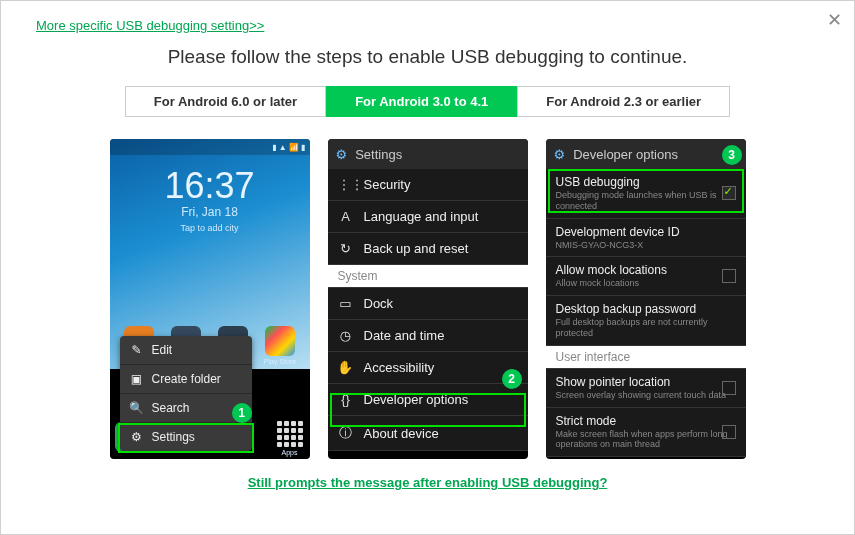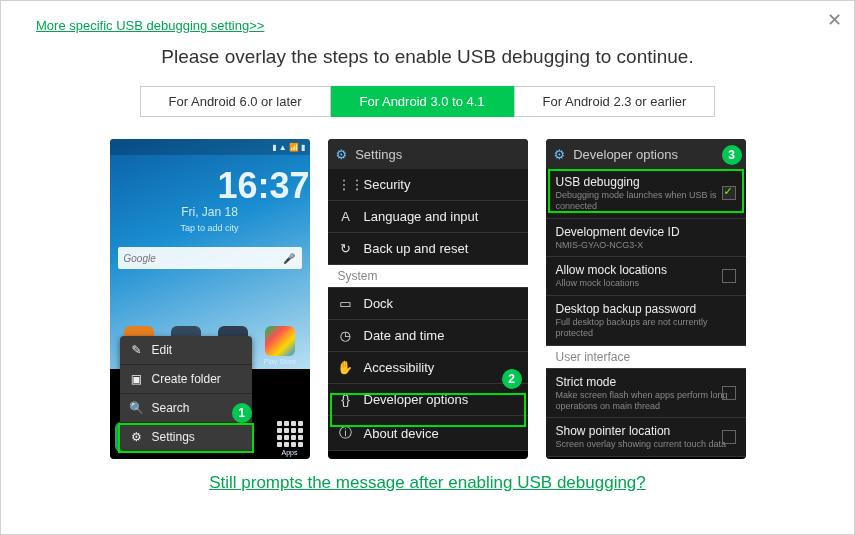--- a/index.html
+++ b/index.html
@@ -2,32 +2,32 @@
 <html><head>
 <meta charset="utf-8">
 <style>
 * { margin: 0; padding: 0; box-sizing: border-box; }
 body { font-family: "Segoe UI", Arial, sans-serif; background: #f5f5f5; display: flex; justify-content: center; align-items: center; min-height: 535px; }
 .dialog { width: 855px; height: 535px; background: #fff; border: 1px solid #d0d0d0; position: relative; padding: 15px 35px 10px; }
 .close-btn { position: absolute; top: 8px; right: 12px; font-size: 18px; color: #888; cursor: pointer; }
 .top-link { text-align: left; margin-bottom: 12px; }
 .top-link a { color: #00a651; font-size: 13px; text-decoration: underline; }
 .title { text-align: center; font-size: 19px; color: #333; font-weight: normal; margin-bottom: 18px; }
-.tabs { display: flex; justify-content: center; gap: 0; margin-bottom: 22px; }
+.tabs { display: flex; justify-content: center; gap: 0; margin-bottom: 22px; font-weight: bold; }
 .tab { padding: 7px 28px; font-size: 13px; border: 1px solid #ccc; background: #fff; color: #333; cursor: pointer; }
 .tab.active { background: #00c853; color: #fff; border-color: #00c853; }
 .phones { display: flex; justify-content: center; gap: 18px; }
 .phone { width: 200px; height: 320px; background: #000; border-radius: 4px; overflow: hidden; position: relative; font-size: 11px; color: #fff; }
 .badge { position: absolute; width: 20px; height: 20px; background: #00c853; color: #fff; border-radius: 50%; display: flex; align-items: center; justify-content: center; font-size: 12px; font-weight: bold; z-index: 10; }
 .highlight-box { position: absolute; border: 2px solid #00e000; z-index: 9; }
 
 .p1-wall { height: 230px; background: linear-gradient(160deg,#0a5fa5 0%,#1b8ed1 40%,#b8dff2 100%); position: relative; }
 .statusbar { height: 16px; background: rgba(0,0,0,0.2); font-size: 8px; color: #d0eaff; display: flex; justify-content: flex-end; align-items: center; padding: 0 4px; }
 .clock-big { text-align: center; margin-top: 10px; }
-.clock-time { font-size: 36px; font-weight: 700; color: #e8f4ff; text-align: right; }
+.clock-time { font-size: 36px; font-weight: 400; color: #e8f4ff; }
 .clock-sub { font-size: 12px; color: #cfe8ff; margin-top: -2px; text-align: center; }
 .tap-txt { text-align: center; font-size: 9px; color: #cfe8ff; margin-top: 4px; }
 .gsearch { margin: 14px 8px 0; height: 22px; background: rgba(255,255,255,0.9); border-radius: 2px; display: flex; align-items: center; padding: 0 6px; color: #777; font-size: 10px; font-style: italic; }
 .gsearch .mic { margin-left: auto; color: #4285f4; font-style: normal; }
 .approw { position: absolute; bottom: 4px; left: 0; right: 0; display: flex; justify-content: space-around; padding: 0 6px; }
 .appicon { width: 34px; text-align: center; }
 .appicon .ic { width: 30px; height: 30px; border-radius: 6px; margin: 0 auto; }
 .appicon .lbl { font-size: 7px; color: #d8ecff; margin-top: 2px; overflow: hidden; white-space: nowrap; }
 .p1-menu { position: absolute; left: 10px; bottom: 8px; width: 132px; background: #3a3a3a; border-radius: 4px; box-shadow: 0 2px 6px rgba(0,0,0,0.5); z-index: 5; }
 .p1-menu .mi { display: flex; align-items: center; gap: 8px; padding: 7px 10px; color: #eee; font-size: 12px; border-bottom: 1px solid #2a2a2a; }
@@ -45,52 +45,48 @@
 .sitem .txt { font-size: 13px; color: #eee; }
 .scat { padding: 4px 10px; background: #ffffff; color: #888; font-size: 12px; border-bottom: 1px solid #333; }
 
 .drow { padding: 6px 10px; border-bottom: 1px solid #333; background: #1a1a1a; position: relative; }
 .drow .t { font-size: 12px; color: #eee; }
 .drow .s { font-size: 9px; color: #888; line-height: 1.2; margin-top: 1px; }
 .drow .cb { position: absolute; right: 10px; top: 50%; transform: translateY(-50%); width: 14px; height: 14px; border: 1px solid #666; }
 .drow .cb.on { background: #2a2a2a; }
 .drow .cb.on::after { content: "✓"; color: #7fff00; font-size: 11px; position: absolute; top: -2px; left: 1px; }
 .bottom-link { text-align: center; margin-top: 14px; }
-.bottom-link a { color: #00a651; font-size: 17px; text-decoration: underline; }
+.bottom-link a { color: #00a651; font-size: 13px; text-decoration: underline; font-weight: bold; }
 </style>
 </head>
 <body>
 
 <div class="dialog">
   <div class="close-btn">✕</div>
   <div class="top-link">
     <a href="#">More specific USB debugging setting&gt;&gt;</a>
   </div>
-  <h2 class="title">Please overlay the steps to enable USB debugging to continue.</h2>
+  <h2 class="title">Please follow the steps to enable USB debugging to continue.</h2>
 
   <div class="tabs">
     <div class="tab">For Android 6.0 or later</div>
     <div class="tab active">For Android 3.0 to 4.1</div>
     <div class="tab">For Android 2.3 or earlier</div>
   </div>
 
   <div class="phones">
 
     <div class="phone">
       <div class="p1-wall">
         <div class="statusbar">▮ ▲ 📶 ▮</div>
         <div class="clock-big">
           <div class="clock-time">16:37</div>
           <div class="clock-sub">Fri, Jan 18</div>
         </div>
         <div class="tap-txt">Tap to add city</div>
-        <div class="gsearch">
-          <span>Google</span>
-          <span class="mic">🎤</span>
-        </div>
         <div class="approw">
           <div class="appicon">
               <div class="ic" style="background:#e67e22"></div>
               <div class="lbl">ChatON</div>
             </div>
           <div class="appicon">
               <div class="ic" style="background:#34495e"></div>
               <div class="lbl">Camera</div>
             </div>
           <div class="appicon">
@@ -212,29 +208,29 @@
         <div class="t">Allow mock locations</div>
           <div class="s">Allow mock locations</div>
         <div class="cb"></div>
       </div>
       <div class="drow">
         <div class="t">Desktop backup password</div>
           <div class="s">Full desktop backups are not currently protected</div>
       </div>
       <div class="scat">User interface</div>
       <div class="drow">
+        <div class="t">Show pointer location</div>
+          <div class="s">Screen overlay showing current touch data</div>
+        <div class="cb"></div>
+      </div>
+      <div class="drow">
         <div class="t">Strict mode</div>
           <div class="s">Make screen flash when apps perform long operations on main thread</div>
         <div class="cb"></div>
       </div>
-      <div class="drow">
-        <div class="t">Show pointer location</div>
-          <div class="s">Screen overlay showing current touch data</div>
-        <div class="cb"></div>
-      </div>
       <div class="highlight-box" style="left:2px;top:30px;width:196px;height:44px"></div>
       <div class="badge" style="right:4px;top:6px">3</div>
     </div>
 
   </div>
 
   <div class="bottom-link">
     <a href="#">Still prompts the message after enabling USB debugging?</a>
   </div>
 </div>

